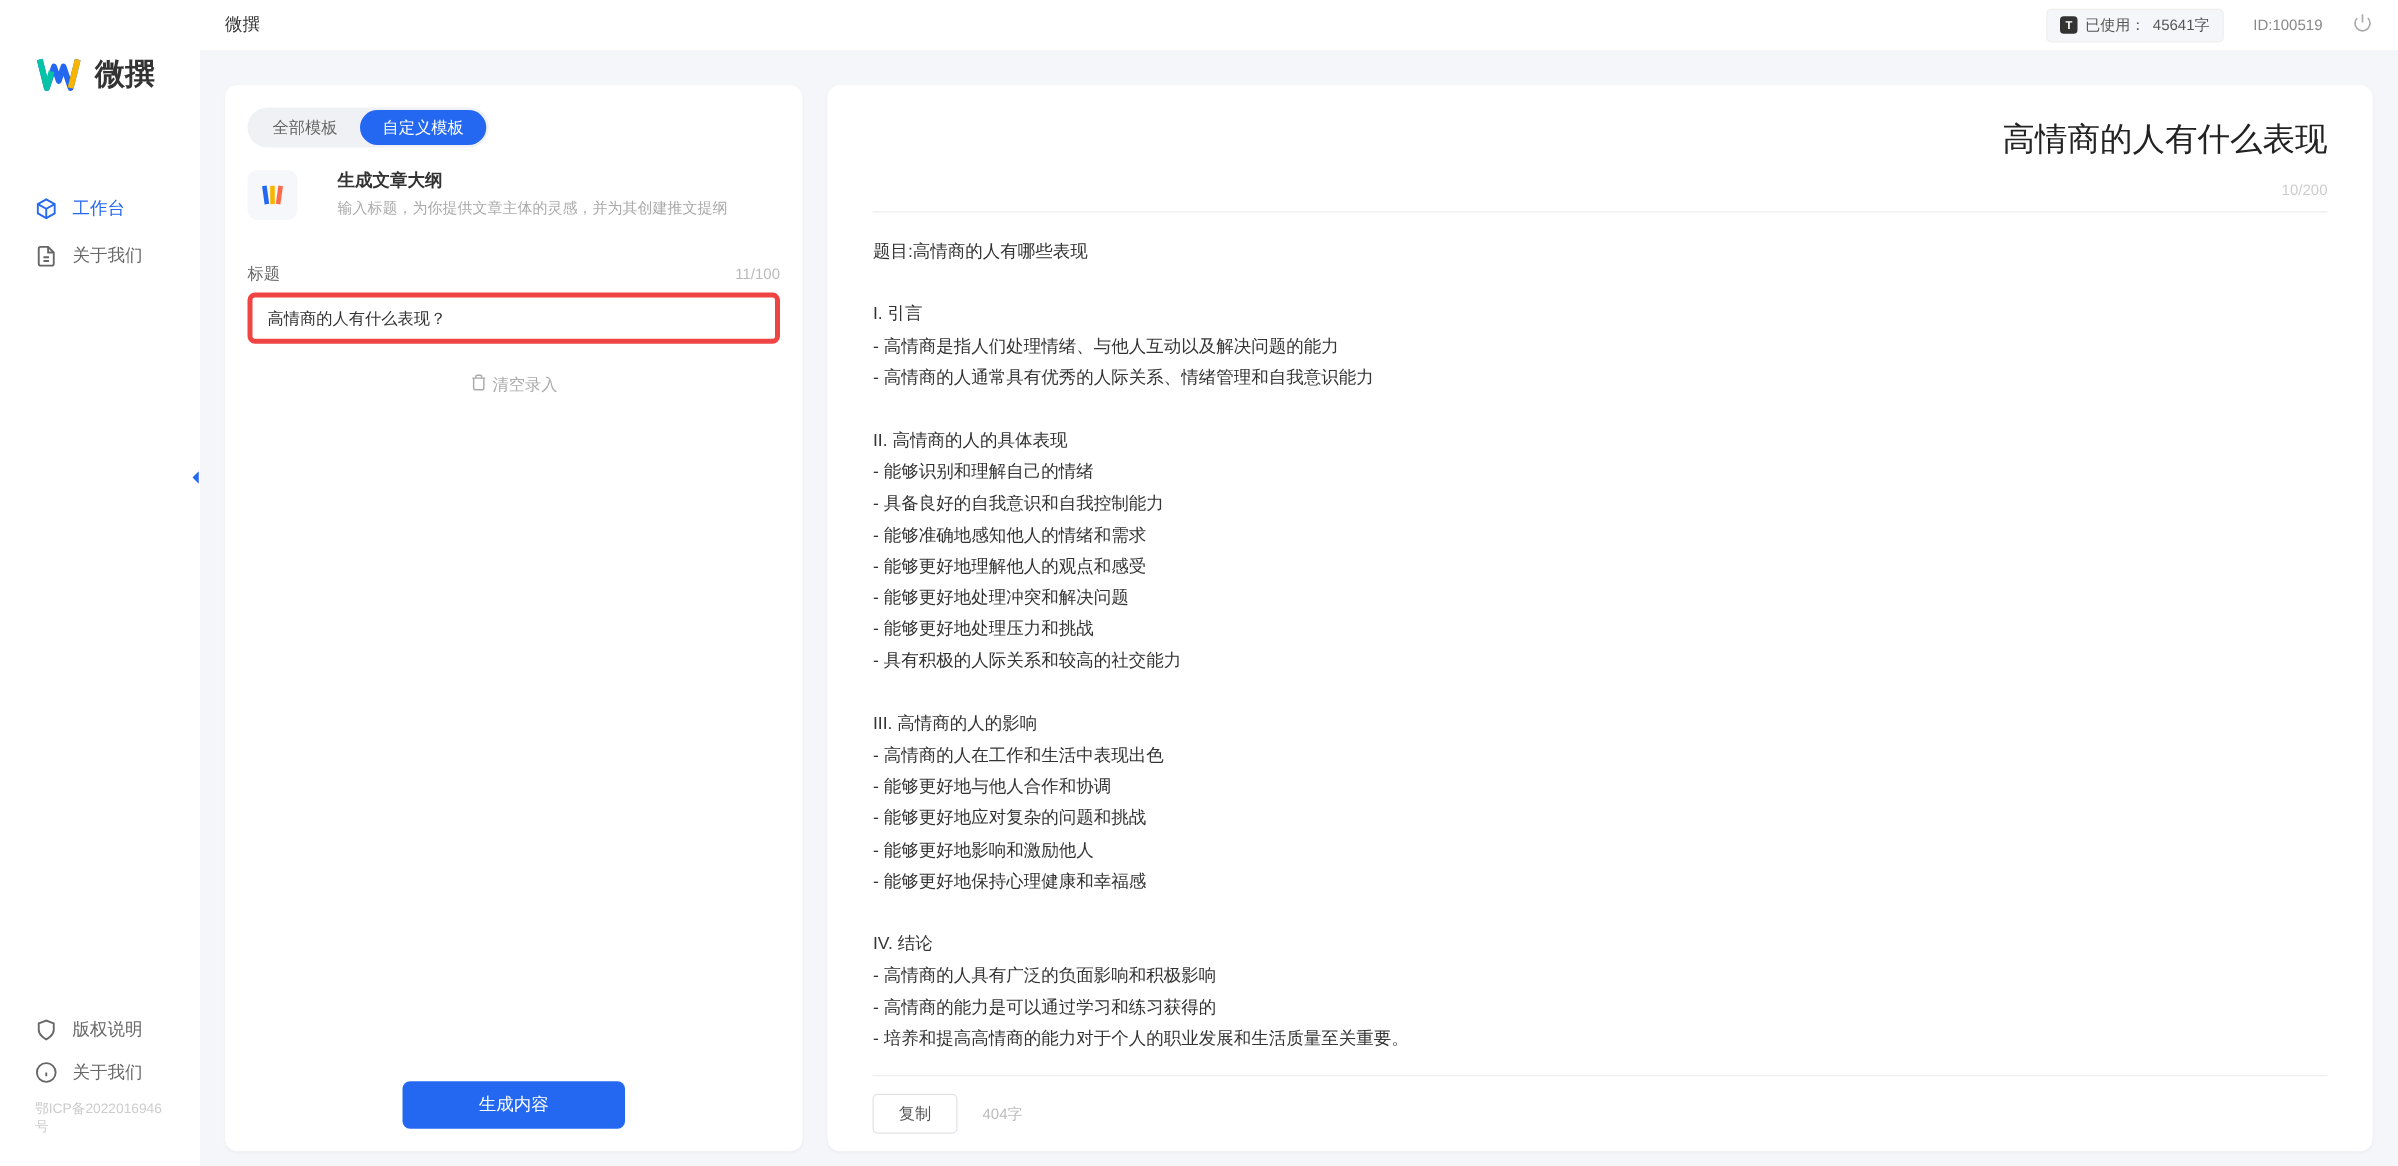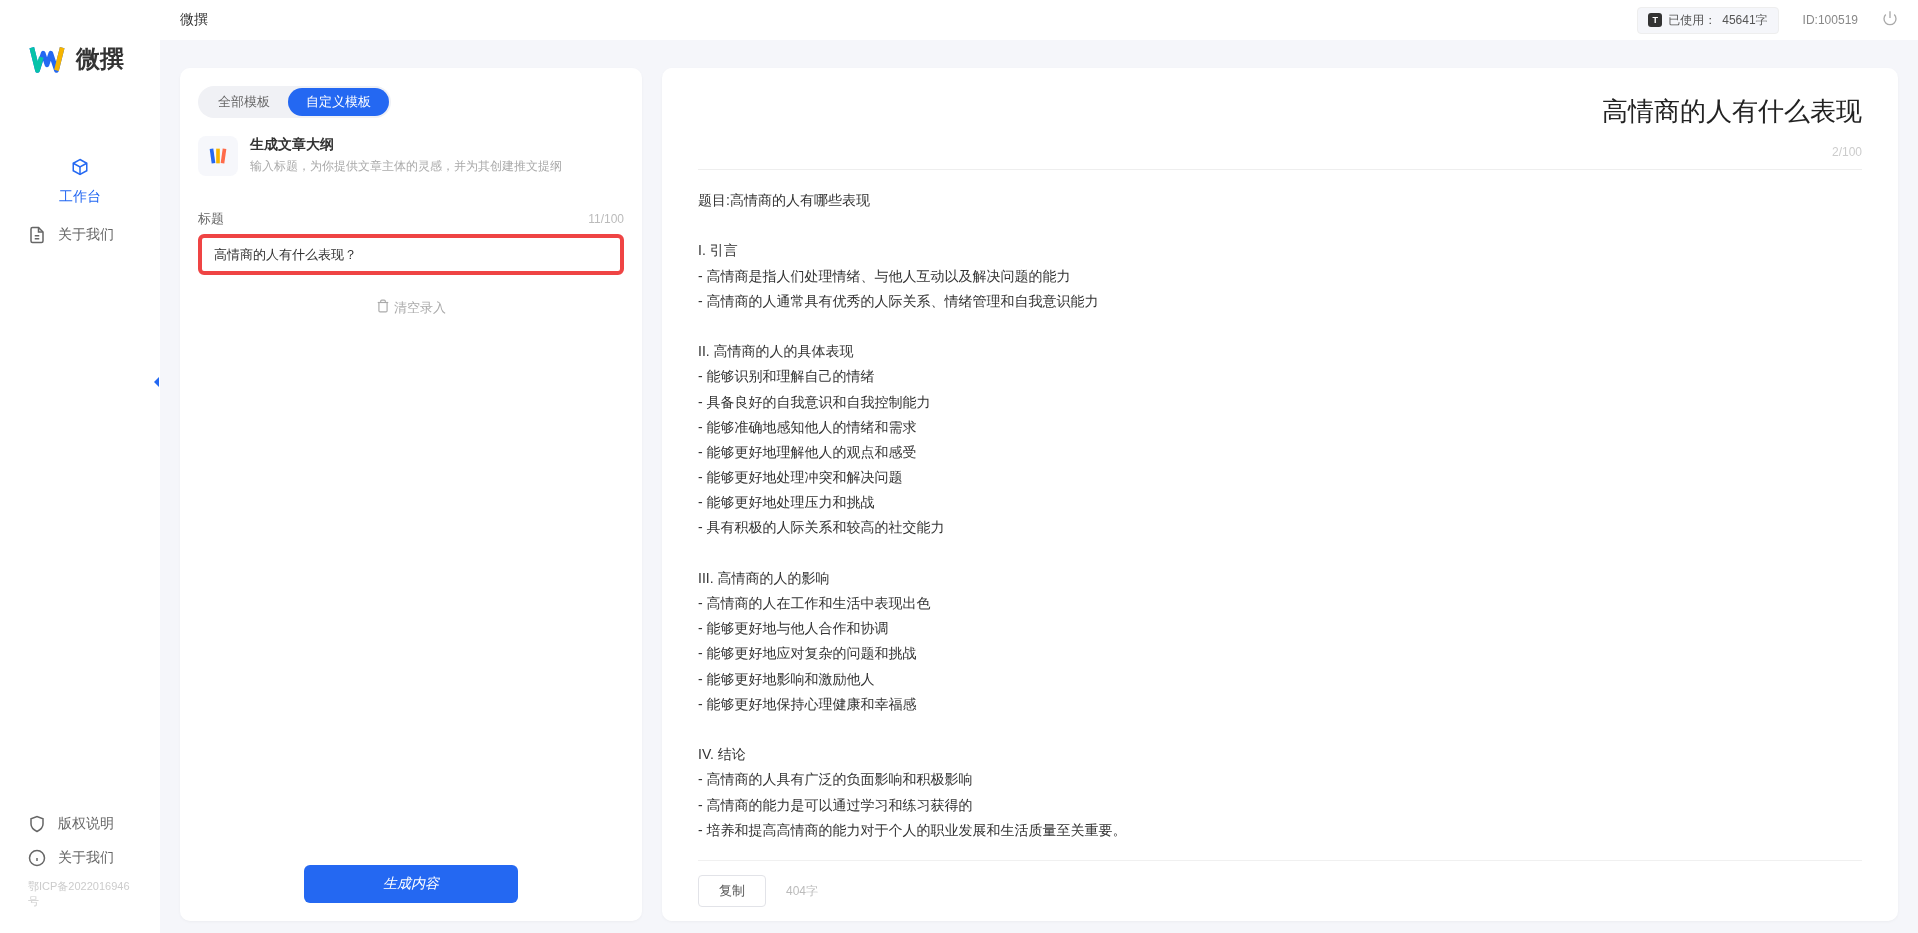--- a/index.html
+++ b/index.html
@@ -44,21 +44,21 @@
     }
     .nav-item {
       display: flex;
       align-items: center;
       padding: 10px 28px;
       gap: 12px;
       cursor: pointer;
       font-size: 14px;
       color: #666;
     }
-    .nav-item.active { color: #2468f2; flex-direction: column; }
+    .nav-item.active { color: #2468f2; }
     .nav-item svg { width: 18px; height: 18px; }
     .sidebar-bottom {
       padding-bottom: 20px;
     }
     .sidebar-bottom .nav-item { padding: 8px 28px; }
     .icp {
       font-size: 11px;
       color: #ccc;
       padding: 4px 28px;
     }
@@ -151,21 +151,21 @@
       padding: 5px 18px;
       border-radius: 14px;
       font-size: 13px;
       cursor: pointer;
       color: #666;
     }
     .tab-pill.active { background: #2468f2; color: #fff; }
     
     .template-card {
       display: flex;
-      gap: 12px;
+      gap: 32px;
       padding: 18px 18px 14px;
       align-items: flex-start;
     }
     .template-icon {
       width: 40px;
       height: 40px;
       border-radius: 8px;
       background: #f6f7fb;
       display: flex;
       align-items: center;
@@ -200,29 +200,28 @@
       gap: 4px;
       margin-top: 24px;
       font-size: 13px;
       color: #aaa;
       cursor: pointer;
     }
     
     .left-spacer { flex: 1; }
     .generate-btn {
       margin: 0 auto 18px;
-      width: 214px;
+      width: 178px;
       background: #2468f2;
       color: #fff;
       border: none;
       border-radius: 6px;
       padding: 10px 0;
       font-size: 14px;
       cursor: pointer;
-      font-style: italic;
     }
     
     
     .doc-title-row {
       display: flex;
       align-items: flex-end;
       padding: 26px 36px 10px;
       gap: 16px;
       flex-direction: column;
     }
@@ -379,21 +378,21 @@
       </div>
     </div>
 
     <div class="left-spacer"></div>
     <button class="generate-btn">生成内容</button>
   </div>
 
   <div class="panel panel-right">
     <div class="doc-title-row">
       <div class="doc-title">高情商的人有什么表现</div>
-      <div class="doc-counter">2/100</div>
+      <div class="doc-counter">10/200</div>
     </div>
     <div class="doc-sep"></div>
     <div class="doc-body">题目:高情商的人有哪些表现
 
 I. 引言
 - 高情商是指人们处理情绪、与他人互动以及解决问题的能力
 - 高情商的人通常具有优秀的人际关系、情绪管理和自我意识能力
 
 II. 高情商的人的具体表现
 - 能够识别和理解自己的情绪

